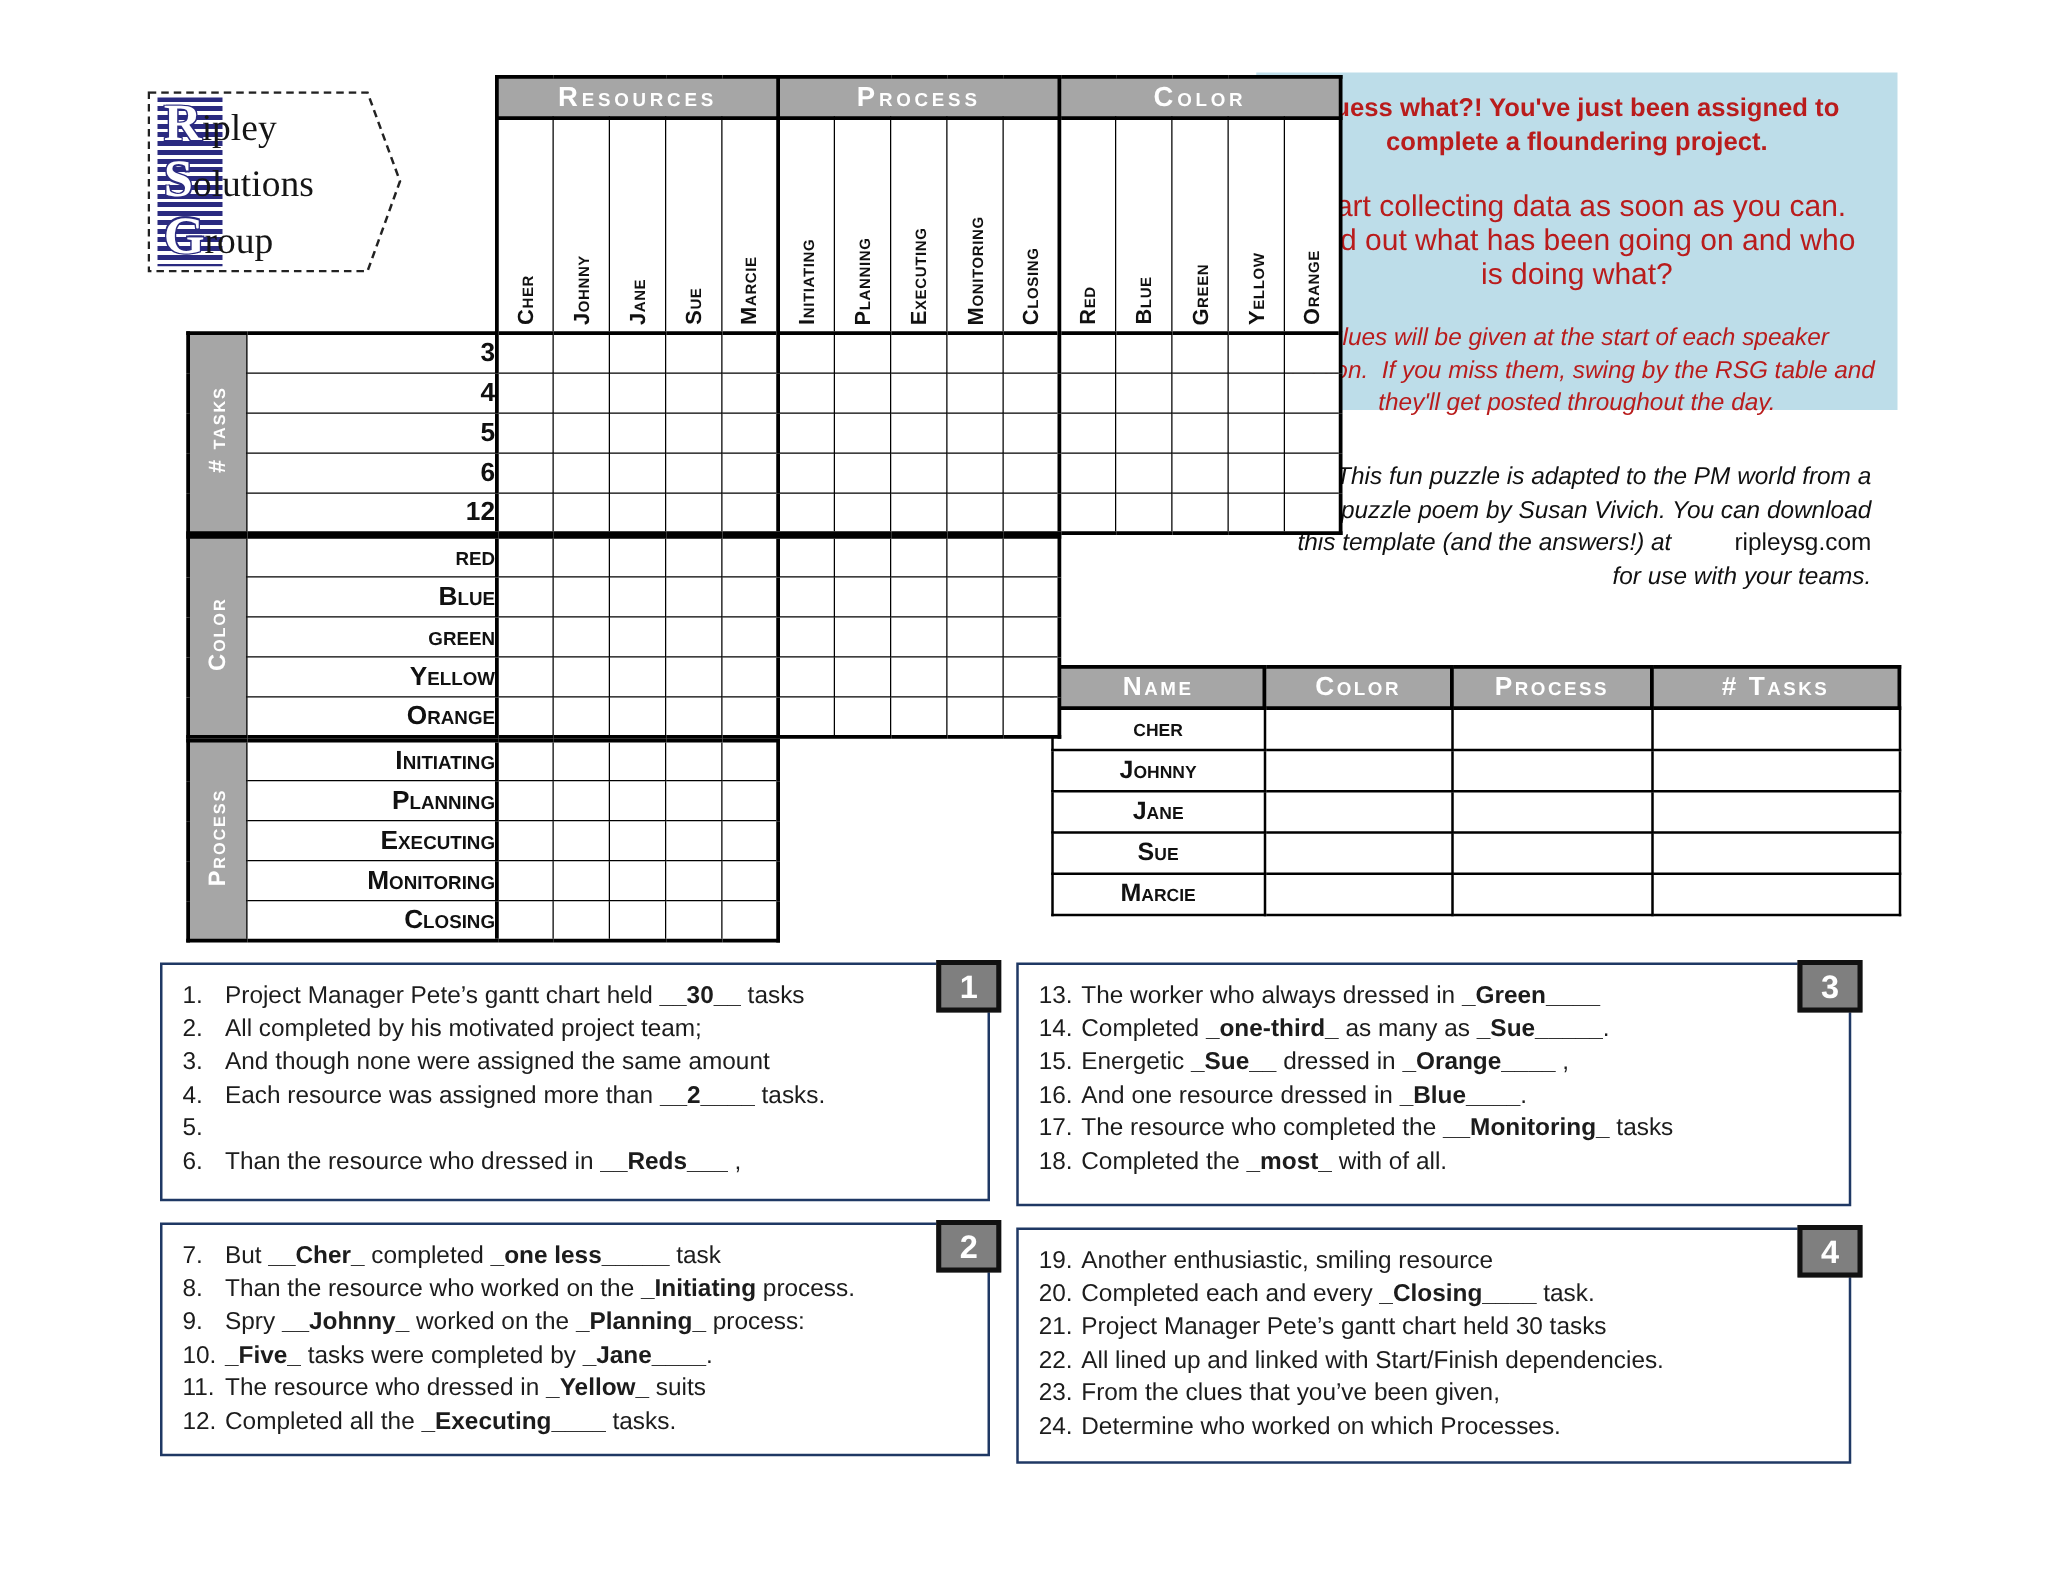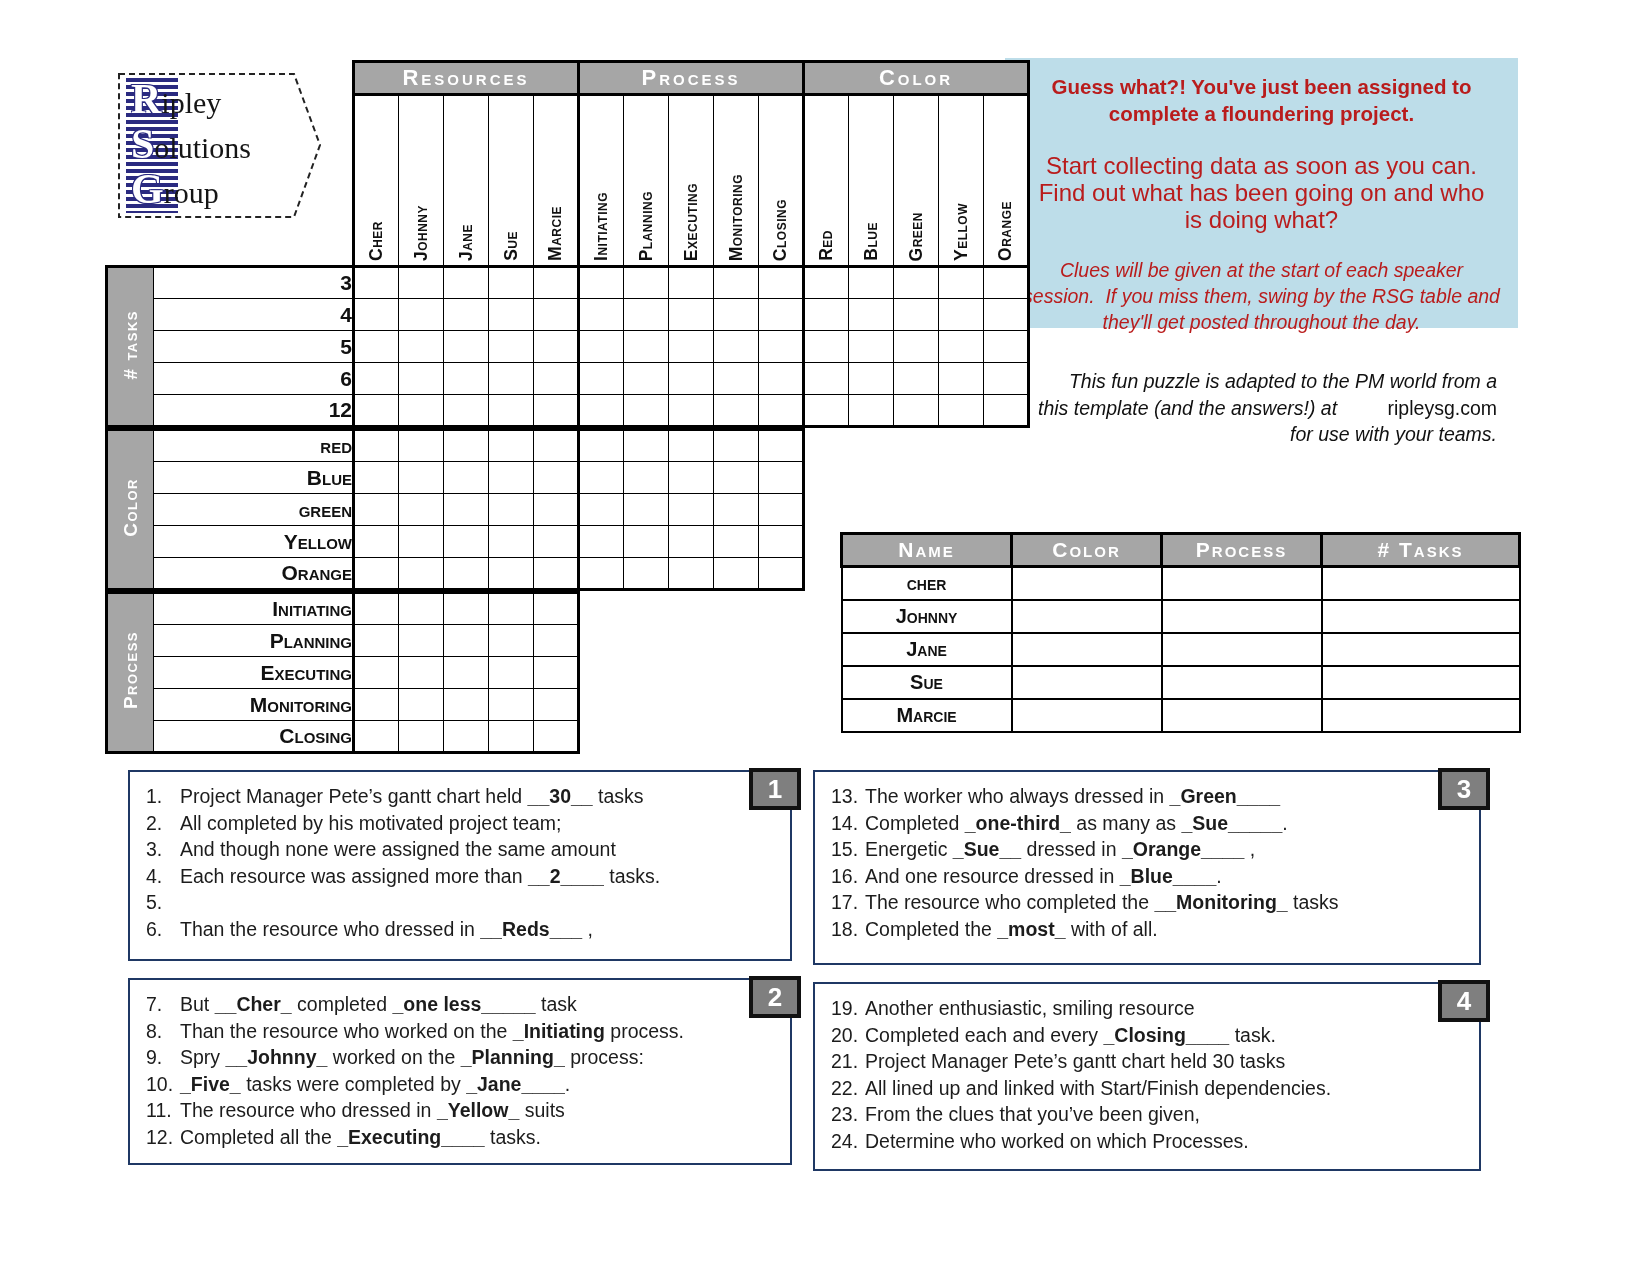--- a/index.html
+++ b/index.html
@@ -23,21 +23,21 @@
   .logoborder{position:absolute;left:0;top:0;}
   .logotext{position:absolute;left:13px;top:4px;font-family:"Liberation Serif",serif;}
   .logoline{height:45px;line-height:45px;white-space:nowrap;}
   .biglet{font-size:42px;font-weight:bold;color:#fff;
     text-shadow:-1px -1px 0 var(--logo-navy),1px -1px 0 var(--logo-navy),
                 -1px 1px 0 var(--logo-navy),1px 1px 0 var(--logo-navy);}
   .smallrest{font-size:30px;color:#151515;}
 
   
   #grid-mount{position:absolute;left:105px;top:60px;z-index:2;}
-  #logic-grid{border-collapse:collapse;table-layout:fixed;}
+  #logic-grid{border-collapse:collapse;table-layout:fixed;margin-left:44px;}
   #logic-grid td{padding:0;}
   .sc{font-variant:small-caps;font-weight:bold;}
   tr.bandrow{height:33px;}
   tr.headrow{height:172px;}
   tr.datarow{height:32px;}
   tr.spacerrow{height:3px;}
   td.blankcell{border:none;background:transparent;}
   td.band{border:3px solid var(--line);background:var(--gray);color:#fff;
     text-align:center;font-size:22px;letter-spacing:3px;}
   td.colhead{border:1.5px solid var(--line);background:#fff;vertical-align:bottom;
@@ -442,20 +442,21 @@
     </div>
 
   <div class="infobox">
     <p class="ib-head">Guess what?! You've just been assigned to complete a floundering project.</p>
     <p class="ib-body">Start collecting data as soon as you can.  Find out what has been going on and who is doing what?</p>
     <p class="ib-note">Clues will be given at the start of each speaker session.  If you miss them, swing by the RSG table and they'll get posted throughout the day.</p>
   </div>
 
   <div id="attrib" class="attrib">
       <div class="attline"><span>This fun puzzle is adapted to the PM world from a</span></div>
+      <div class="attline"><span>puzzle poem by Susan Vivich.  You can download</span></div>
       <div class="attline"><span>this template (and the answers!) at </span><span class="up">ripleysg.com</span></div>
       <div class="attline"><span>for use with your teams.</span></div>
     </div>
 
   <div id="answer-mount">
       <table id="answer-table">
         <colgroup>
           <col style="width: 170px;">
           <col style="width: 150px;">
           <col style="width: 160px;">

